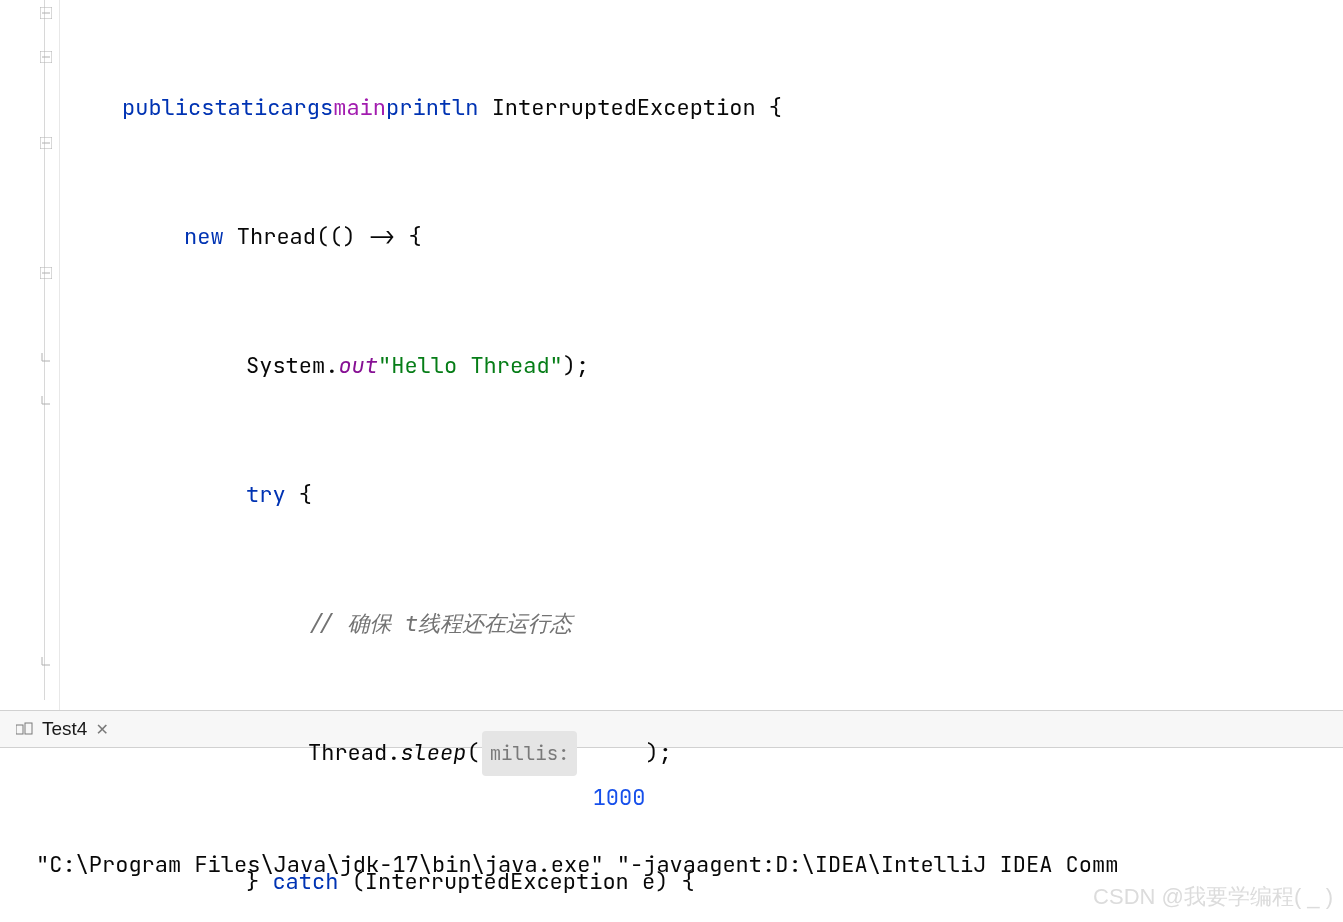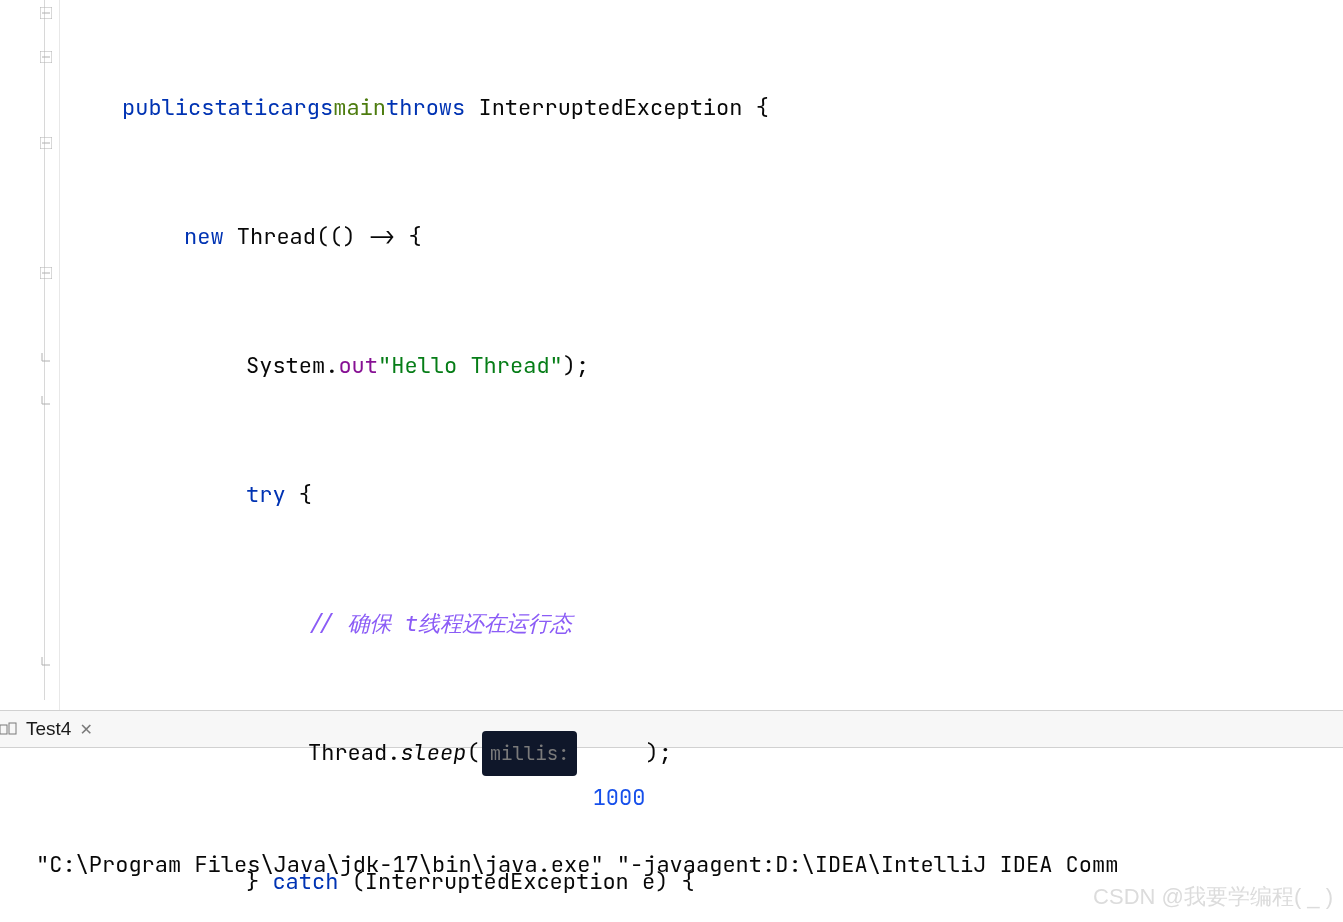--- a/index.html
+++ b/index.html
@@ -47,42 +47,42 @@
     line-height: 43px;
   }
   .code-line {
     height: 43px;
     display: flex;
     align-items: flex-start;
     padding-left: 0;
   }
   .indent { display:inline-block; width: 62px; }
   .kw { color: #0033b3; }
-  .method-decl { color: #4d7c0f; }
+  .method-decl { color: #a21caf; }
   .str { color: #067d17; }
-  .comment { color: #8b5cf6; font-style: italic; }
-  .field { color: #871094; }
+  .comment { color: #737373; font-style: italic; }
+  .field { color: #871094; font-style: italic; }
   .static-call { font-style: italic; }
   .num { color: #1750eb; margin-top: 45px; }
   .param-hint {
-    background: #0f172a;
+    background: #e5e5e5;
     color: #7a7a7a;
     font-style: normal;
     border-radius: 4px;
     padding: 1px 8px;
     font-size: 19px;
     margin: 0 2px;
   }
   .console-header {
     height: 38px;
     border-top: 1px solid #d1d1d1;
     border-bottom: 1px solid #d1d1d1;
     display: flex;
     align-items: center;
-    padding-left: 0;
+    padding-left: 16px;
     background: #f7f7f7;
     font-family: -apple-system, "Segoe UI", sans-serif;
     font-size: 19px;
   }
   .console-icon {
     width: 18px;
     height: 14px;
     margin-right: 8px;
     display: inline-flex;
     align-items:center;
@@ -153,21 +153,21 @@
         </svg>
     </div>
     <div class="gutter-mark" style="top:654px;">
       <svg width="12" height="12" viewBox="0 0 12 12">
           <polyline points="2,2 2,10 10,10" fill="none" stroke="#b0b0b0"></polyline>
         </svg>
     </div>
   </div>
 
   <div class="code">
-    <div class="code-line"><span class="indent"></span><span class="kw">public</span> <span class="kw">static</span> <span class="kw">args</span> <span class="method-decl">main</span><span class="kw">throws</span><span> InterruptedException {</span></div>
+    <div class="code-line"><span class="indent"></span><span class="kw">public</span> <span class="kw">static</span> <span class="kw">args</span> <span class="method-decl">main</span><span class="kw">println</span><span> InterruptedException {</span></div>
     <div class="code-line"><span class="indent"></span><span class="indent"></span><span class="kw">new</span><span> Thread(() -&gt; {</span></div>
     <div class="code-line"><span class="indent"></span><span class="indent"></span><span class="indent"></span><span>System.</span><span class="field">out</span><span class="str">"Hello Thread"</span><span>);</span></div>
     <div class="code-line"><span class="indent"></span><span class="indent"></span><span class="indent"></span><span class="kw">try</span><span> {</span></div>
     <div class="code-line"><span class="indent"></span><span class="indent"></span><span class="indent"></span><span class="indent"></span><span class="comment">// 确保 t线程还在运行态</span></div>
     <div class="code-line"><span class="indent"></span><span class="indent"></span><span class="indent"></span><span class="indent"></span><span>Thread.</span><span class="static-call">sleep</span><span>(</span><span class="param-hint">millis:</span><span class="num"> 1000</span><span>);</span></div>
     <div class="code-line"><span class="indent"></span><span class="indent"></span><span class="indent"></span><span>} </span><span class="kw">catch</span><span> (InterruptedException e) {</span></div>
     
     
     
     

